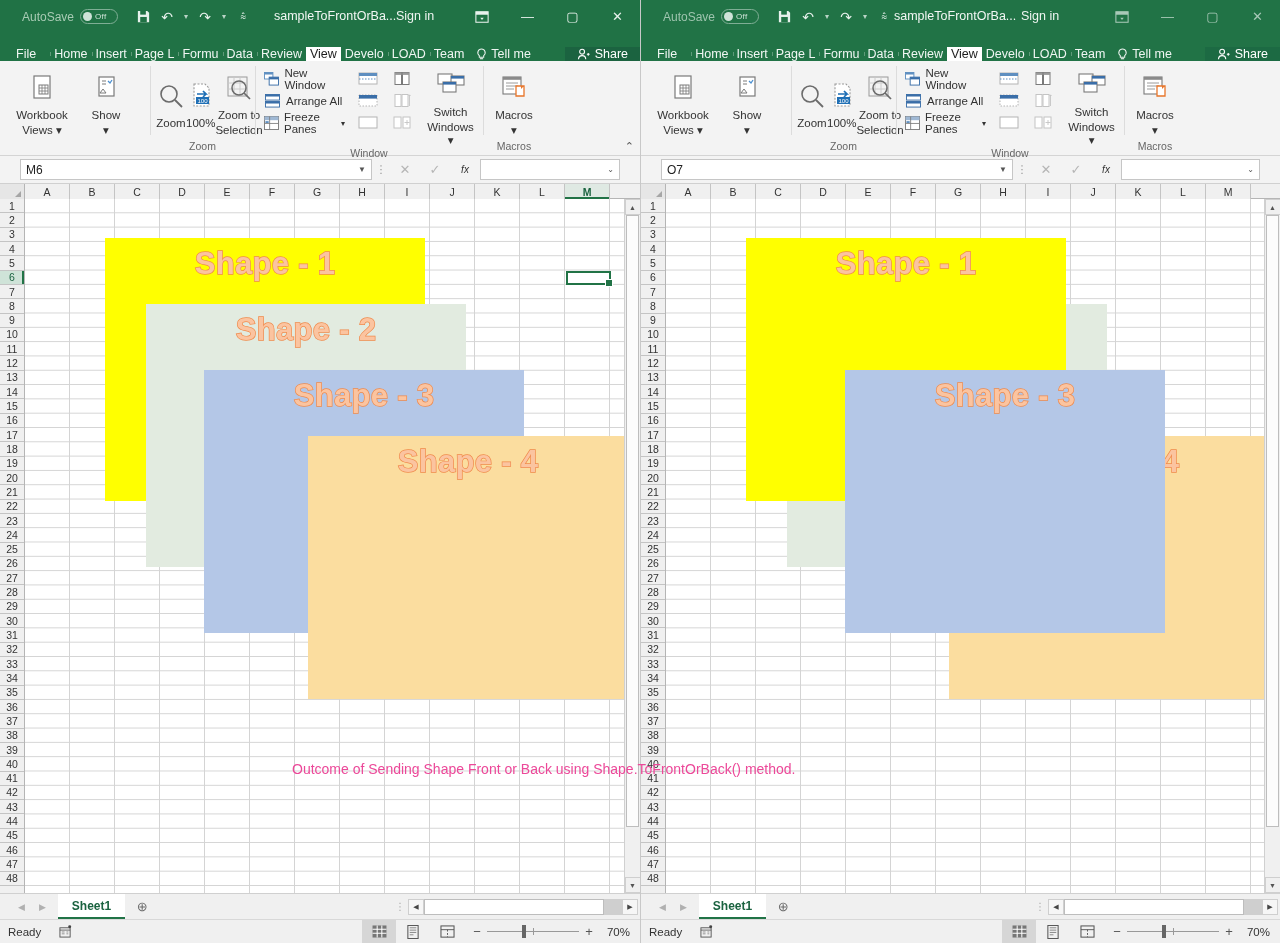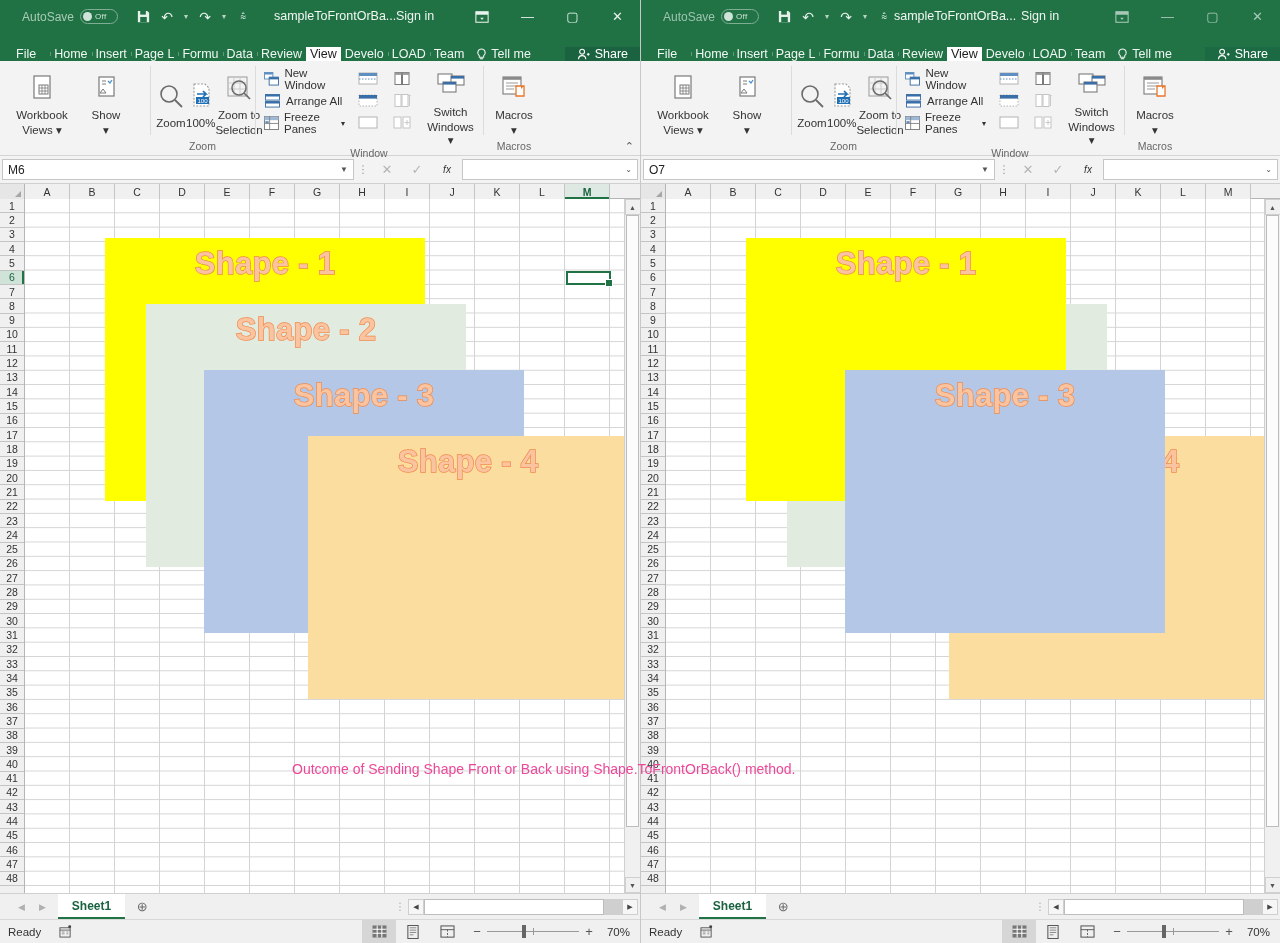--- a/index.html
+++ b/index.html
@@ -97,21 +97,21 @@
     height: 22px; padding: 0 3px;
   }
   .smallrow .ic { width: 17px; height: 16px; display: flex; align-items: center; justify-content: center; }
   .icogrid { display: flex; flex-direction: column; gap: 2px; padding-top: 2px; }
   .icogrid .ic2 { width: 28px; height: 20px; display: flex; align-items: center; justify-content: center; }
   .collapse { position: absolute; right: 6px; bottom: 2px; color: #555; font-size: 11px; }
 
   
   .fbar {
     height: 28px; background: #f3f3f3; display: flex; align-items: center; gap: 0;
-    padding: 0 2px; border-bottom: 1px solid #d0d0d0; flex: none;
+    padding: 0 20px; border-bottom: 1px solid #d0d0d0; flex: none;
   }
   .namebox {
     width: 352px; height: 21px; background: #fff; border: 1px solid #c6c6c6;
     display: flex; align-items: center; padding: 0 5px; font-size: 12px; color: #222;
   }
   .namebox .nb-val { flex: 1; }
   .namebox .caret { font-size: 8px; color: #555; }
   .fb-dots { width: 18px; text-align: center; color: #999; font-size: 11px; }
   .fb-btn { width: 30px; text-align: center; color: #b5b5b5; font-size: 13px; }
   .fb-fx { width: 30px; text-align: center; color: #333; font-size: 10px; font-style: italic; }

